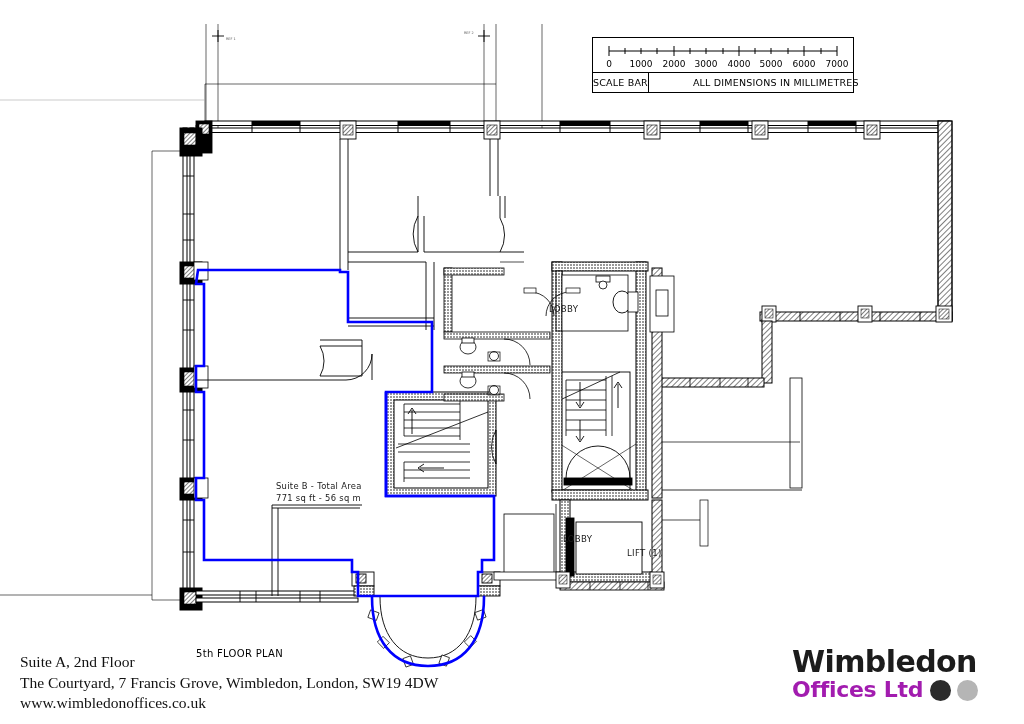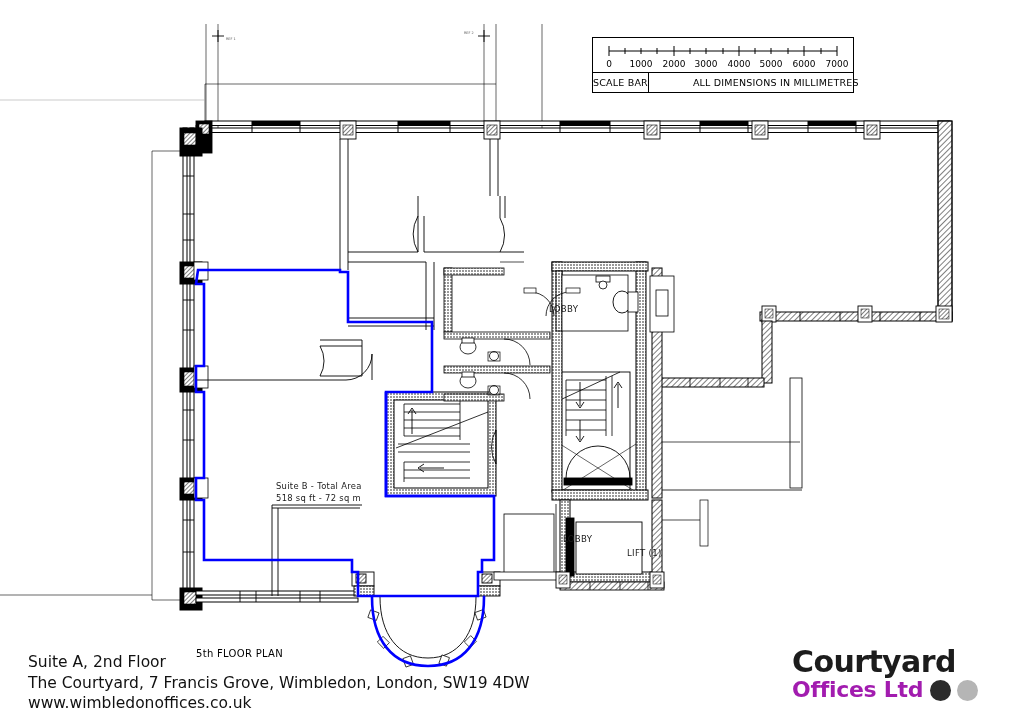--- a/index.html
+++ b/index.html
@@ -20,22 +20,22 @@
   .scale-bottom .cell.left{width:92px;border-right:1.2px solid #000;}
   .scale-bottom .cell.right{flex:1;margin-left:44px;}
 
   
   .plan-label{position:absolute;font-size:8.6px;letter-spacing:.3px;color:#1a1a1a;
               white-space:nowrap;padding-left:36px;}
   .plan-label.area{line-height:12px;font-size:8.4px;}
   .floor-title{position:absolute;left:196px;top:648px;font-size:10px;letter-spacing:.3px;}
 
   
-  .footer-text{position:absolute;left:28px;top:652px;font-size:15.5px;line-height:20.5px;
-               letter-spacing:0px;color:#111;}
+  .footer-text{position:absolute;left:20px;top:652px;font-size:15.5px;line-height:20.5px;
+               letter-spacing:0px;color:#111;font-family:Liberation Serif, serif;}
   .footer-text div{white-space:nowrap;}
 
   .logo{position:absolute;right:8px;top:644px;width:232px;height:66px;}
   .logo .l1{position:absolute;left:8px;top:0px;font-size:30px;font-weight:bold;
             letter-spacing:-.6px;color:#1c1c1c;font-family:"DejaVu Sans","Liberation Sans",sans-serif;}
   .logo .l2{position:absolute;left:8px;top:33px;font-size:22px;font-weight:bold;
             letter-spacing:-.3px;color:#a21caf;}
   .logo .dot{position:absolute;top:36px;border-radius:50%;width:21px;height:21px;}
   .logo .dot.dark{left:146px;background:#2b2b2b;}
   .logo .dot.light{left:173px;background:#b5b5b5;}
@@ -476,21 +476,21 @@
       <path d="M372 597 C 372 640, 392 666, 428 666 C 464 666, 484 640, 484 597"></path>
     </g>
     <g fill="none" stroke="#0000FF" stroke-width="2.6">
       <path d="M386 392 L386 496 L494 496"></path>
     </g>
 
   </svg>
 
   <div class="plan-label area" style="left:240px;top:432px;margin-top:48px;">
     <div>Suite B - Total Area</div>
-    <div>518 sq ft - 72 sq m</div>
+    <div>771 sq ft - 56 sq m</div>
   </div>
 
   <div class="plan-label" style="left:513px;top:304px;">LOBBY</div>
 
   <div class="plan-label" style="left:527px;top:534px;">LOBBY</div>
 
   <div class="plan-label" style="left:591px;top:548px;text-align:right;">LIFT (1)</div>
 
   <div class="floor-title">5th FLOOR PLAN</div>
 
@@ -533,19 +533,19 @@
     </div>
   </div>
 
   <div class="footer-text">
     <div>Suite A, 2nd Floor</div>
     <div>The Courtyard, 7 Francis Grove, Wimbledon, London, SW19 4DW</div>
     <div>www.wimbledonoffices.co.uk</div>
   </div>
 
   <div class="logo">
-    <div class="l1">Courtyard</div>
+    <div class="l1">Wimbledon</div>
     <div class="l2">Offices Ltd</div>
     <div class="dot dark"></div>
     <div class="dot light"></div>
   </div>
 
 </div>
 
 </body></html>

